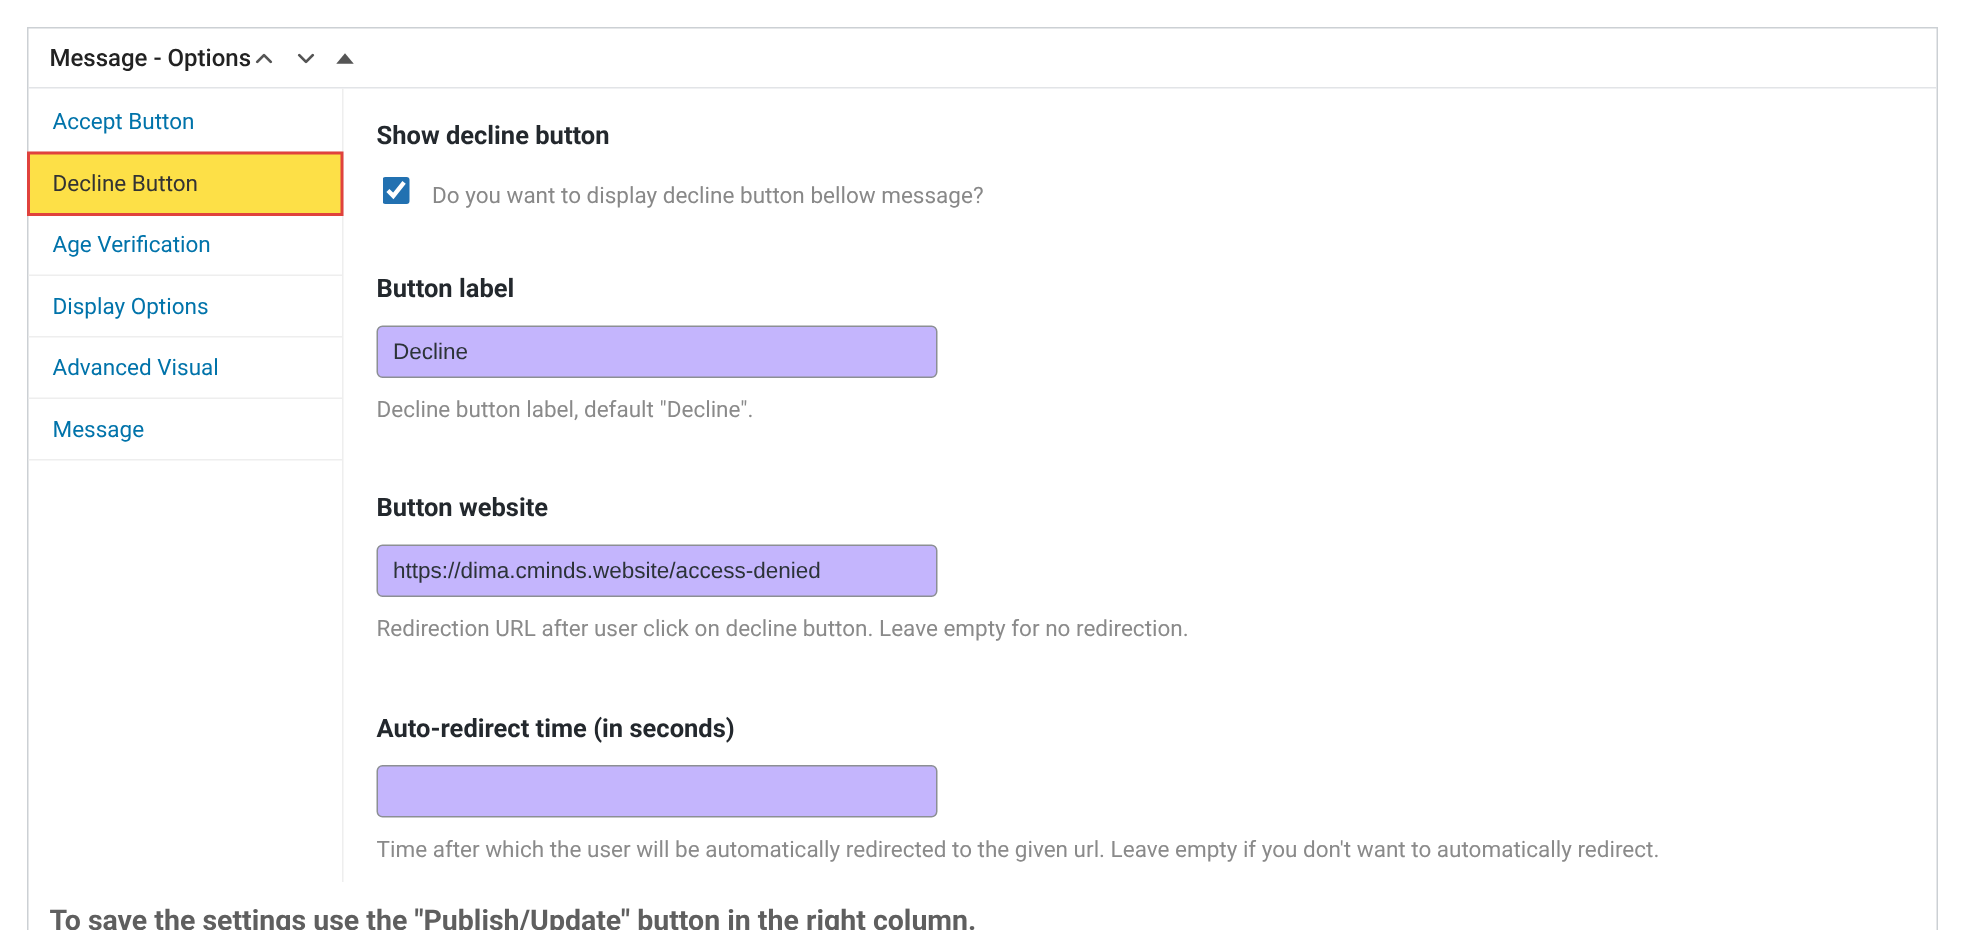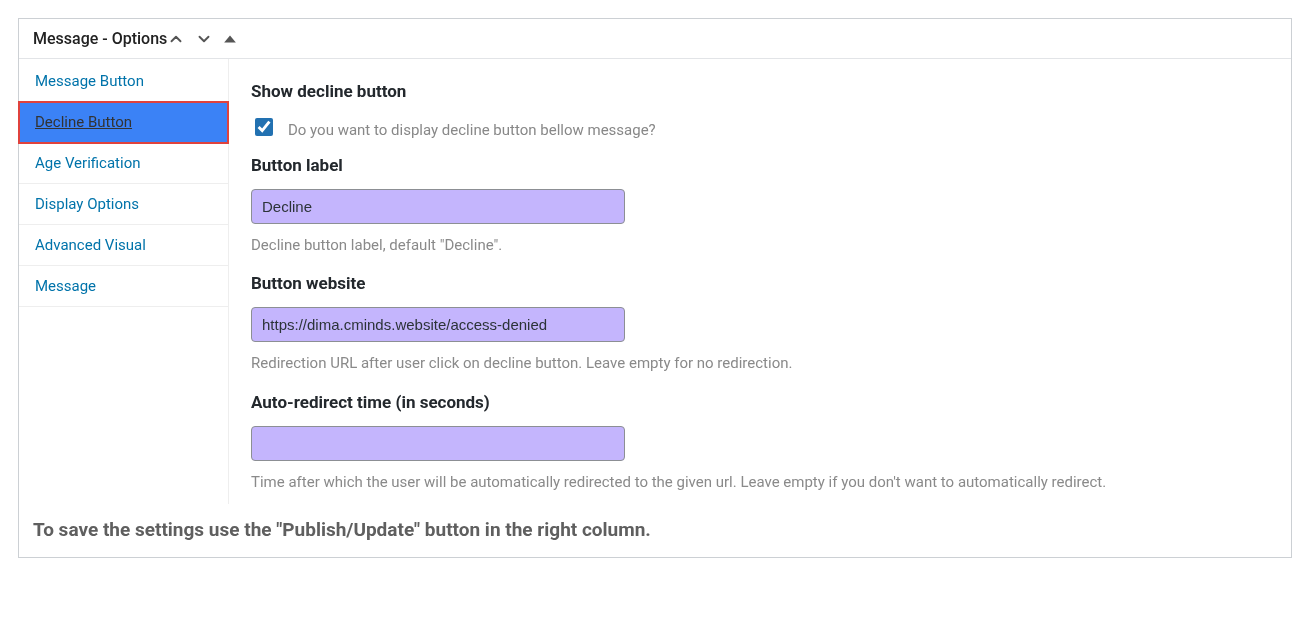--- a/index.html
+++ b/index.html
@@ -49,40 +49,39 @@
   }
   .tab {
     display: block;
     padding: 11px 16px;
     color: #0073aa;
     cursor: pointer;
     border-bottom: 1px solid #eee;
     font-size: 15px;
   }
   .tab.active {
-    background: #3b82f6;
+    background: #fde047;
     color: #333;
     outline: 2px solid #e0423d;
     outline-offset: -1px;
     position: relative;
     z-index: 1;
-    text-decoration: underline;
   }
   .content {
     flex: 1;
     padding: 18px 22px 10px 22px;
   }
   .section-heading {
     font-size: 17px;
     font-weight: 700;
     color: #23282d;
     margin: 4px 0 14px 0;
   }
   .section-heading.mt {
-    margin-top: 16px;
+    margin-top: 44px;
   }
   .checkbox-row {
     display: flex;
     align-items: flex-end;
     gap: 12px;
     margin-bottom: 4px;
   }
   .checkbox-row label {
     color: #888;
     font-size: 15px;
@@ -139,21 +138,21 @@
         <svg width="14" height="14" viewBox="0 0 24 24" fill="#555">
             <polygon points="12,6 22,18 2,18"></polygon>
           </svg>
       </span>
     </div>
   </div>
 
   <div class="panel-body">
 
     <div class="tabs">
-      <div class="tab">Message Button</div>
+      <div class="tab">Accept Button</div>
       <div class="tab active">Decline Button</div>
       <div class="tab">Age Verification</div>
       <div class="tab">Display Options</div>
       <div class="tab">Advanced Visual</div>
       <div class="tab">Message</div>
     </div>
 
     <div class="content">
 
       <div class="section-heading">Show decline button</div>

